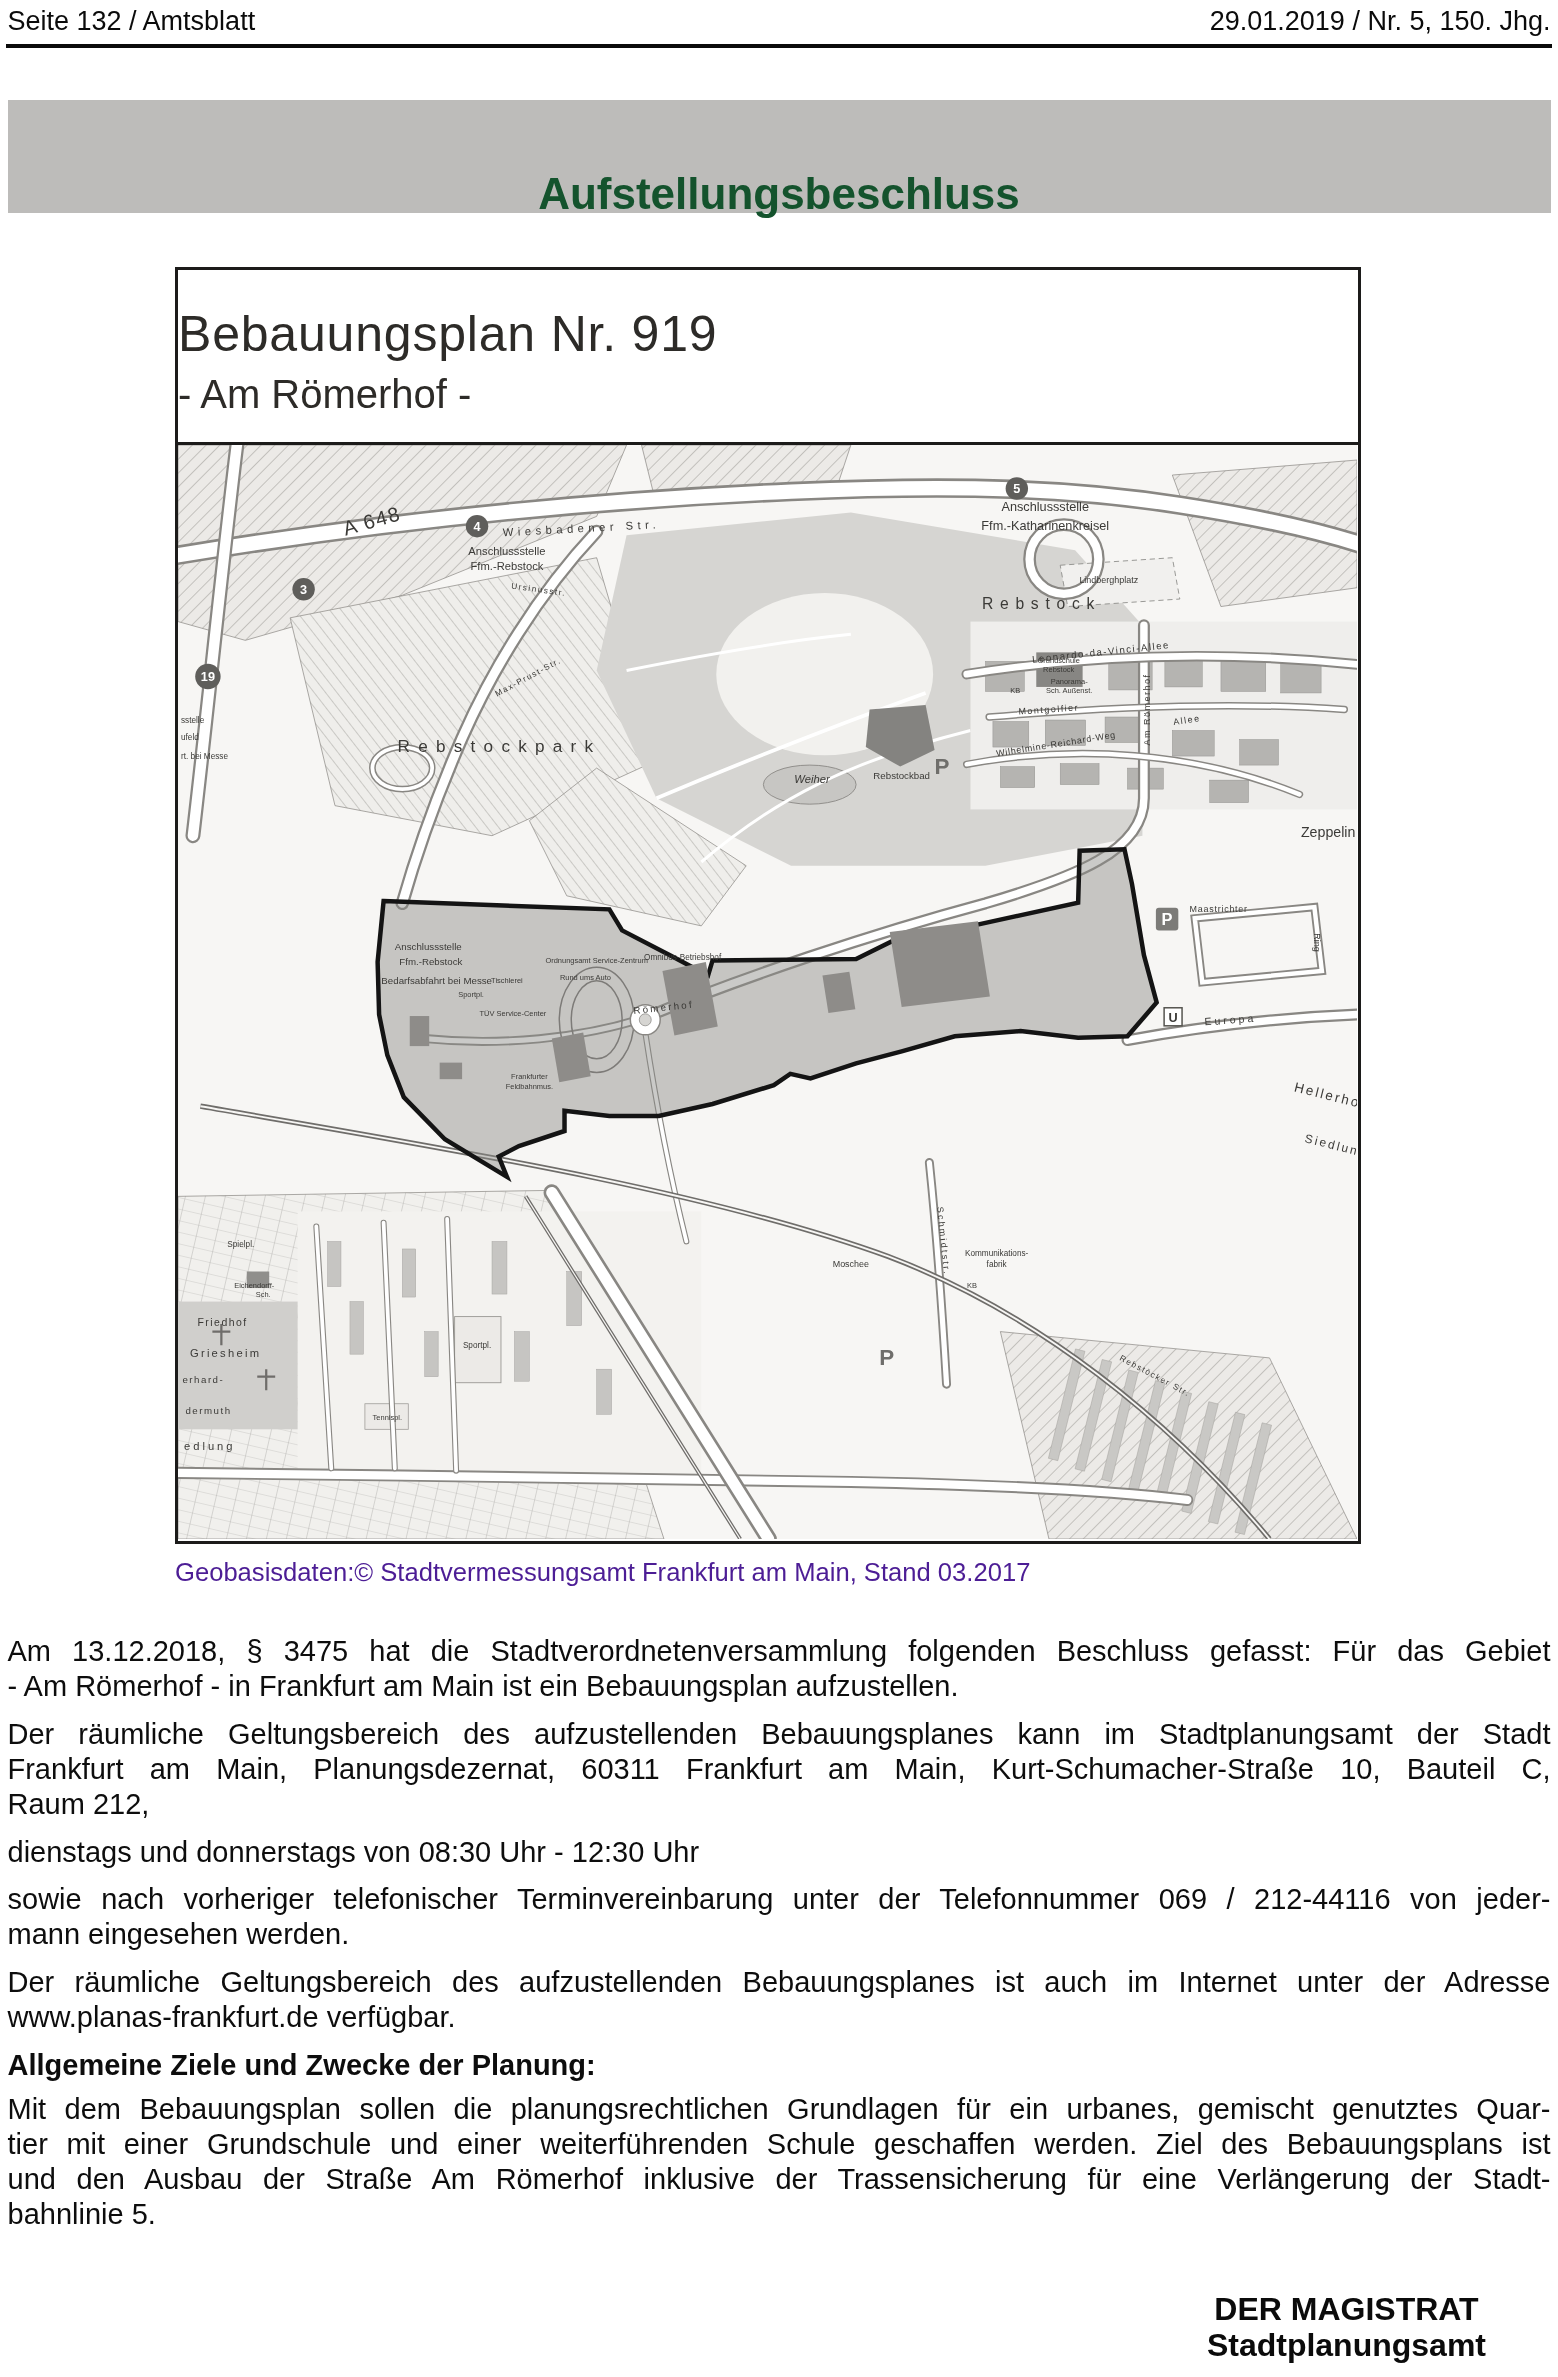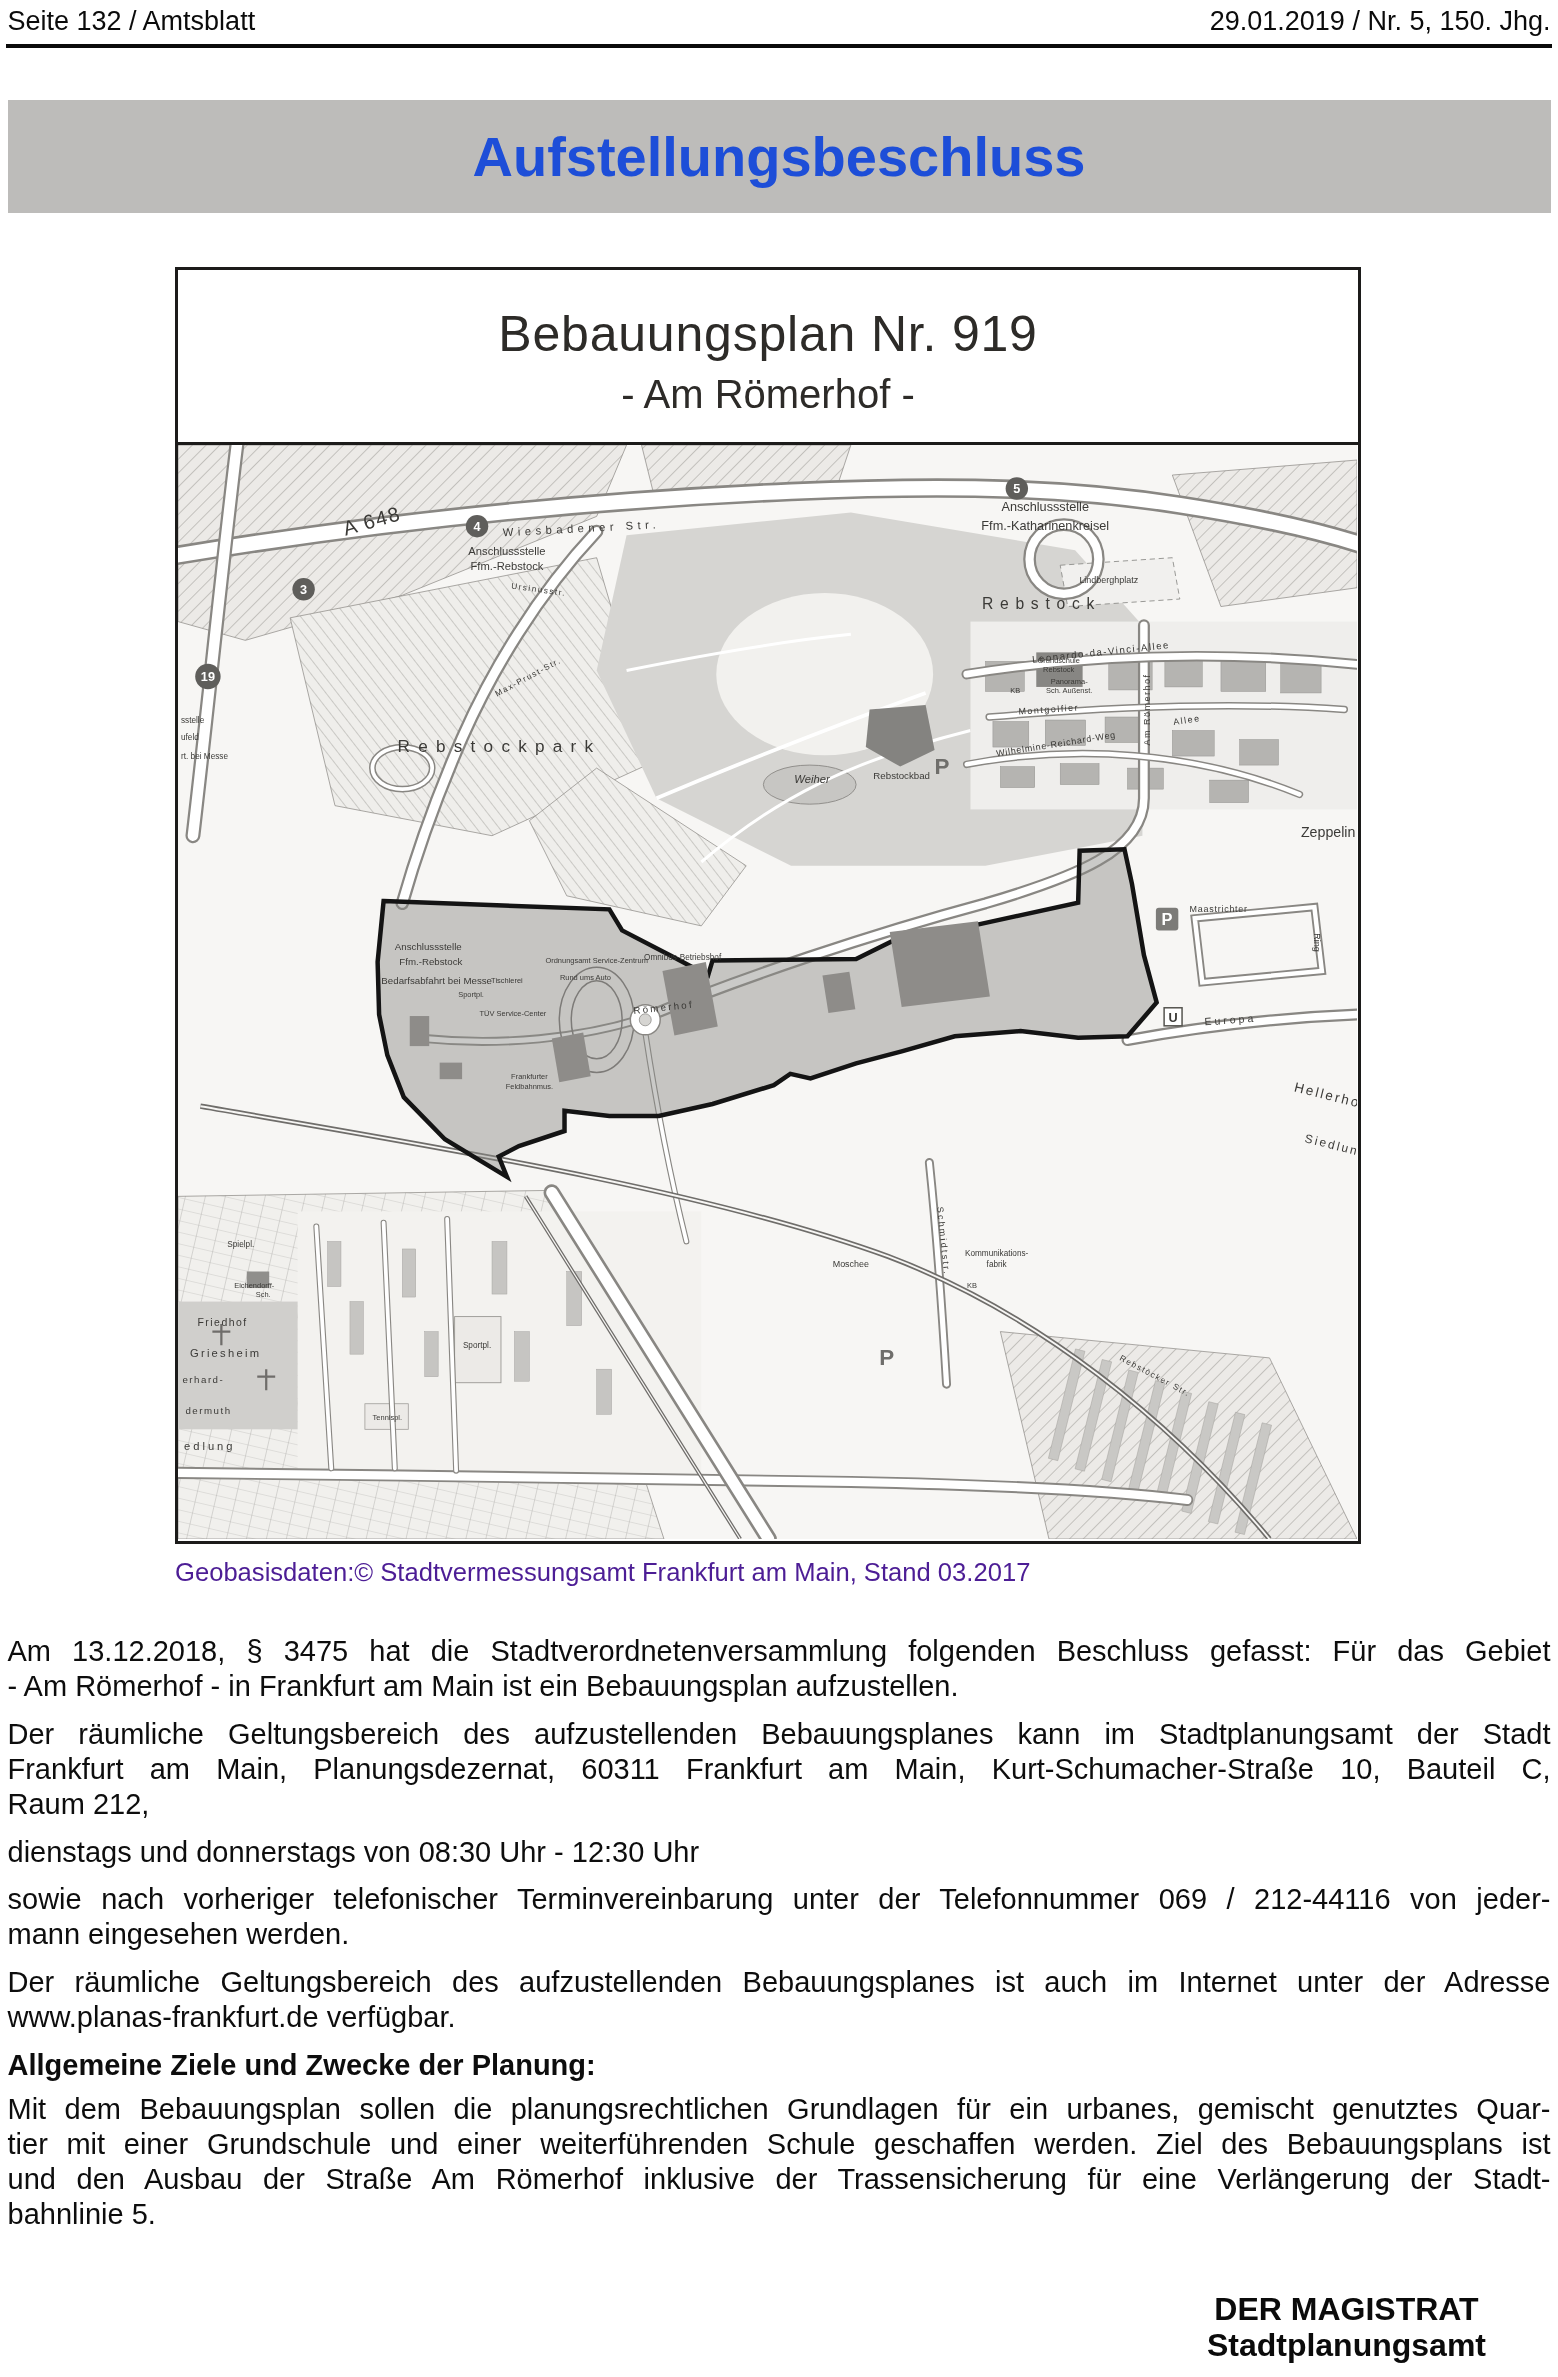--- a/index.html
+++ b/index.html
@@ -4,23 +4,23 @@
 <style>
   html,body{margin:0;padding:0;}
   body{
     width:1558px;height:2377px;position:relative;background:#ffffff;
     font-family:"Liberation Sans", sans-serif;color:#0b0b0b;overflow:hidden;
   }
   .hdr-left{position:absolute;left:7.5px;top:6px;font-size:27px;}
   .hdr-right{position:absolute;right:7.5px;top:6px;font-size:27px;}
   .hdr-rule{position:absolute;left:6px;top:44px;width:1546px;height:3.8px;background:#0a0a0a;}
   .banner{position:absolute;left:7.5px;top:100px;width:1543px;height:113px;background:#bdbcba;}
-  .banner-title{width:100%;text-align:center;font-size:56px;font-weight:bold;line-height:113px;color:#1d4ed8;}
+  .banner-title{width:100%;text-align:center;font-size:44px;font-weight:bold;line-height:113px;color:#14532d;margin-top:37px;}
   .figure{position:absolute;left:175px;top:267px;width:1186px;height:1277px;border:3.8px solid #1c1b1a;box-sizing:border-box;background:#ffffff;}
-  .fig-titlebox{height:175px;border-bottom:3.8px solid #1c1b1a;box-sizing:border-box;text-align:center;}
+  .fig-titlebox{height:175px;border-bottom:3.8px solid #1c1b1a;box-sizing:border-box;text-align:left;}
   .fig-t1{padding-top:35px;font-size:50px;letter-spacing:0.8px;color:#2d2b28;}
   .fig-t2{padding-top:9px;font-size:40px;color:#2d2b28;}
   .fig-map{display:block;width:1179px;height:1094px;background:#f7f6f4;}
   .caption{position:absolute;left:175px;top:1558px;font-size:25.6px;color:#4c1d95;}
   .bodytext{position:absolute;left:7.5px;top:1634px;width:1543px;font-size:29px;line-height:35px;color:#0d0d0d;}
   .para{margin:0 0 12.8px 0;}
   .jline{text-align:justify;text-align-last:justify;}
   .lline{text-align:left;}
   .para.heading{font-weight:bold;margin:4.5px 0 9px 0;}
   .footer{position:absolute;right:72px;top:2291px;text-align:center;font-weight:bold;font-size:32px;line-height:36px;}

